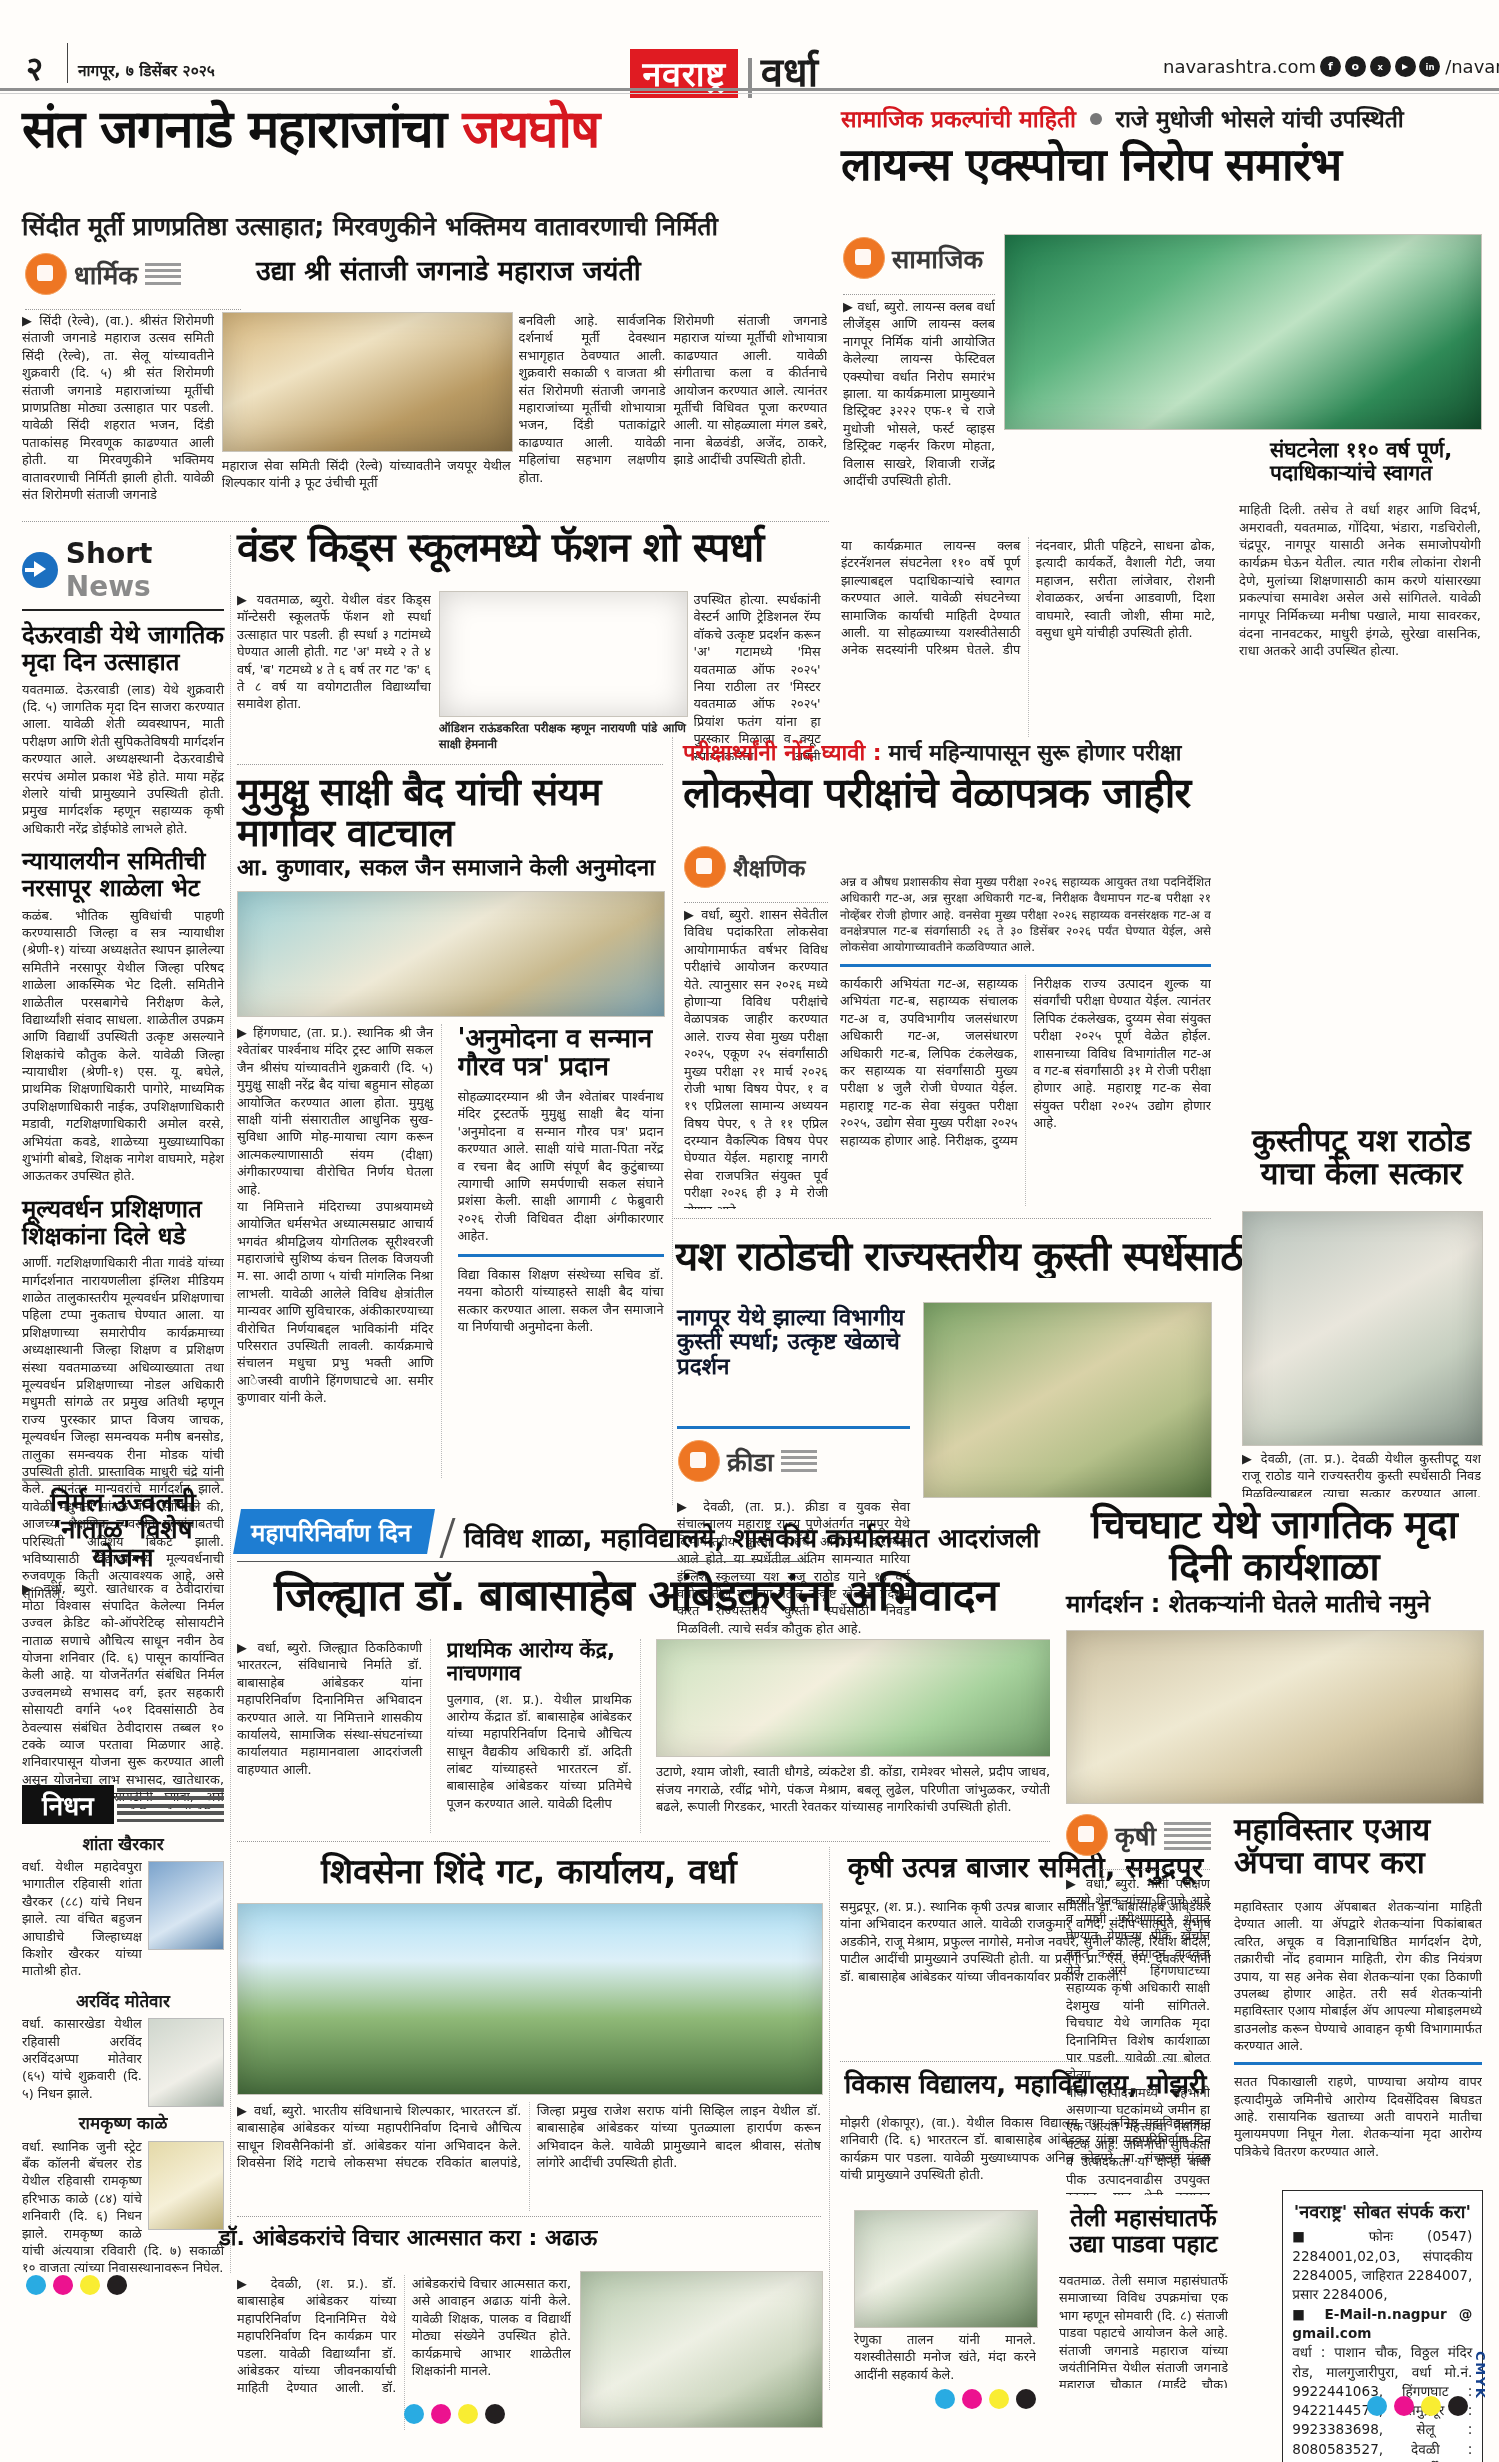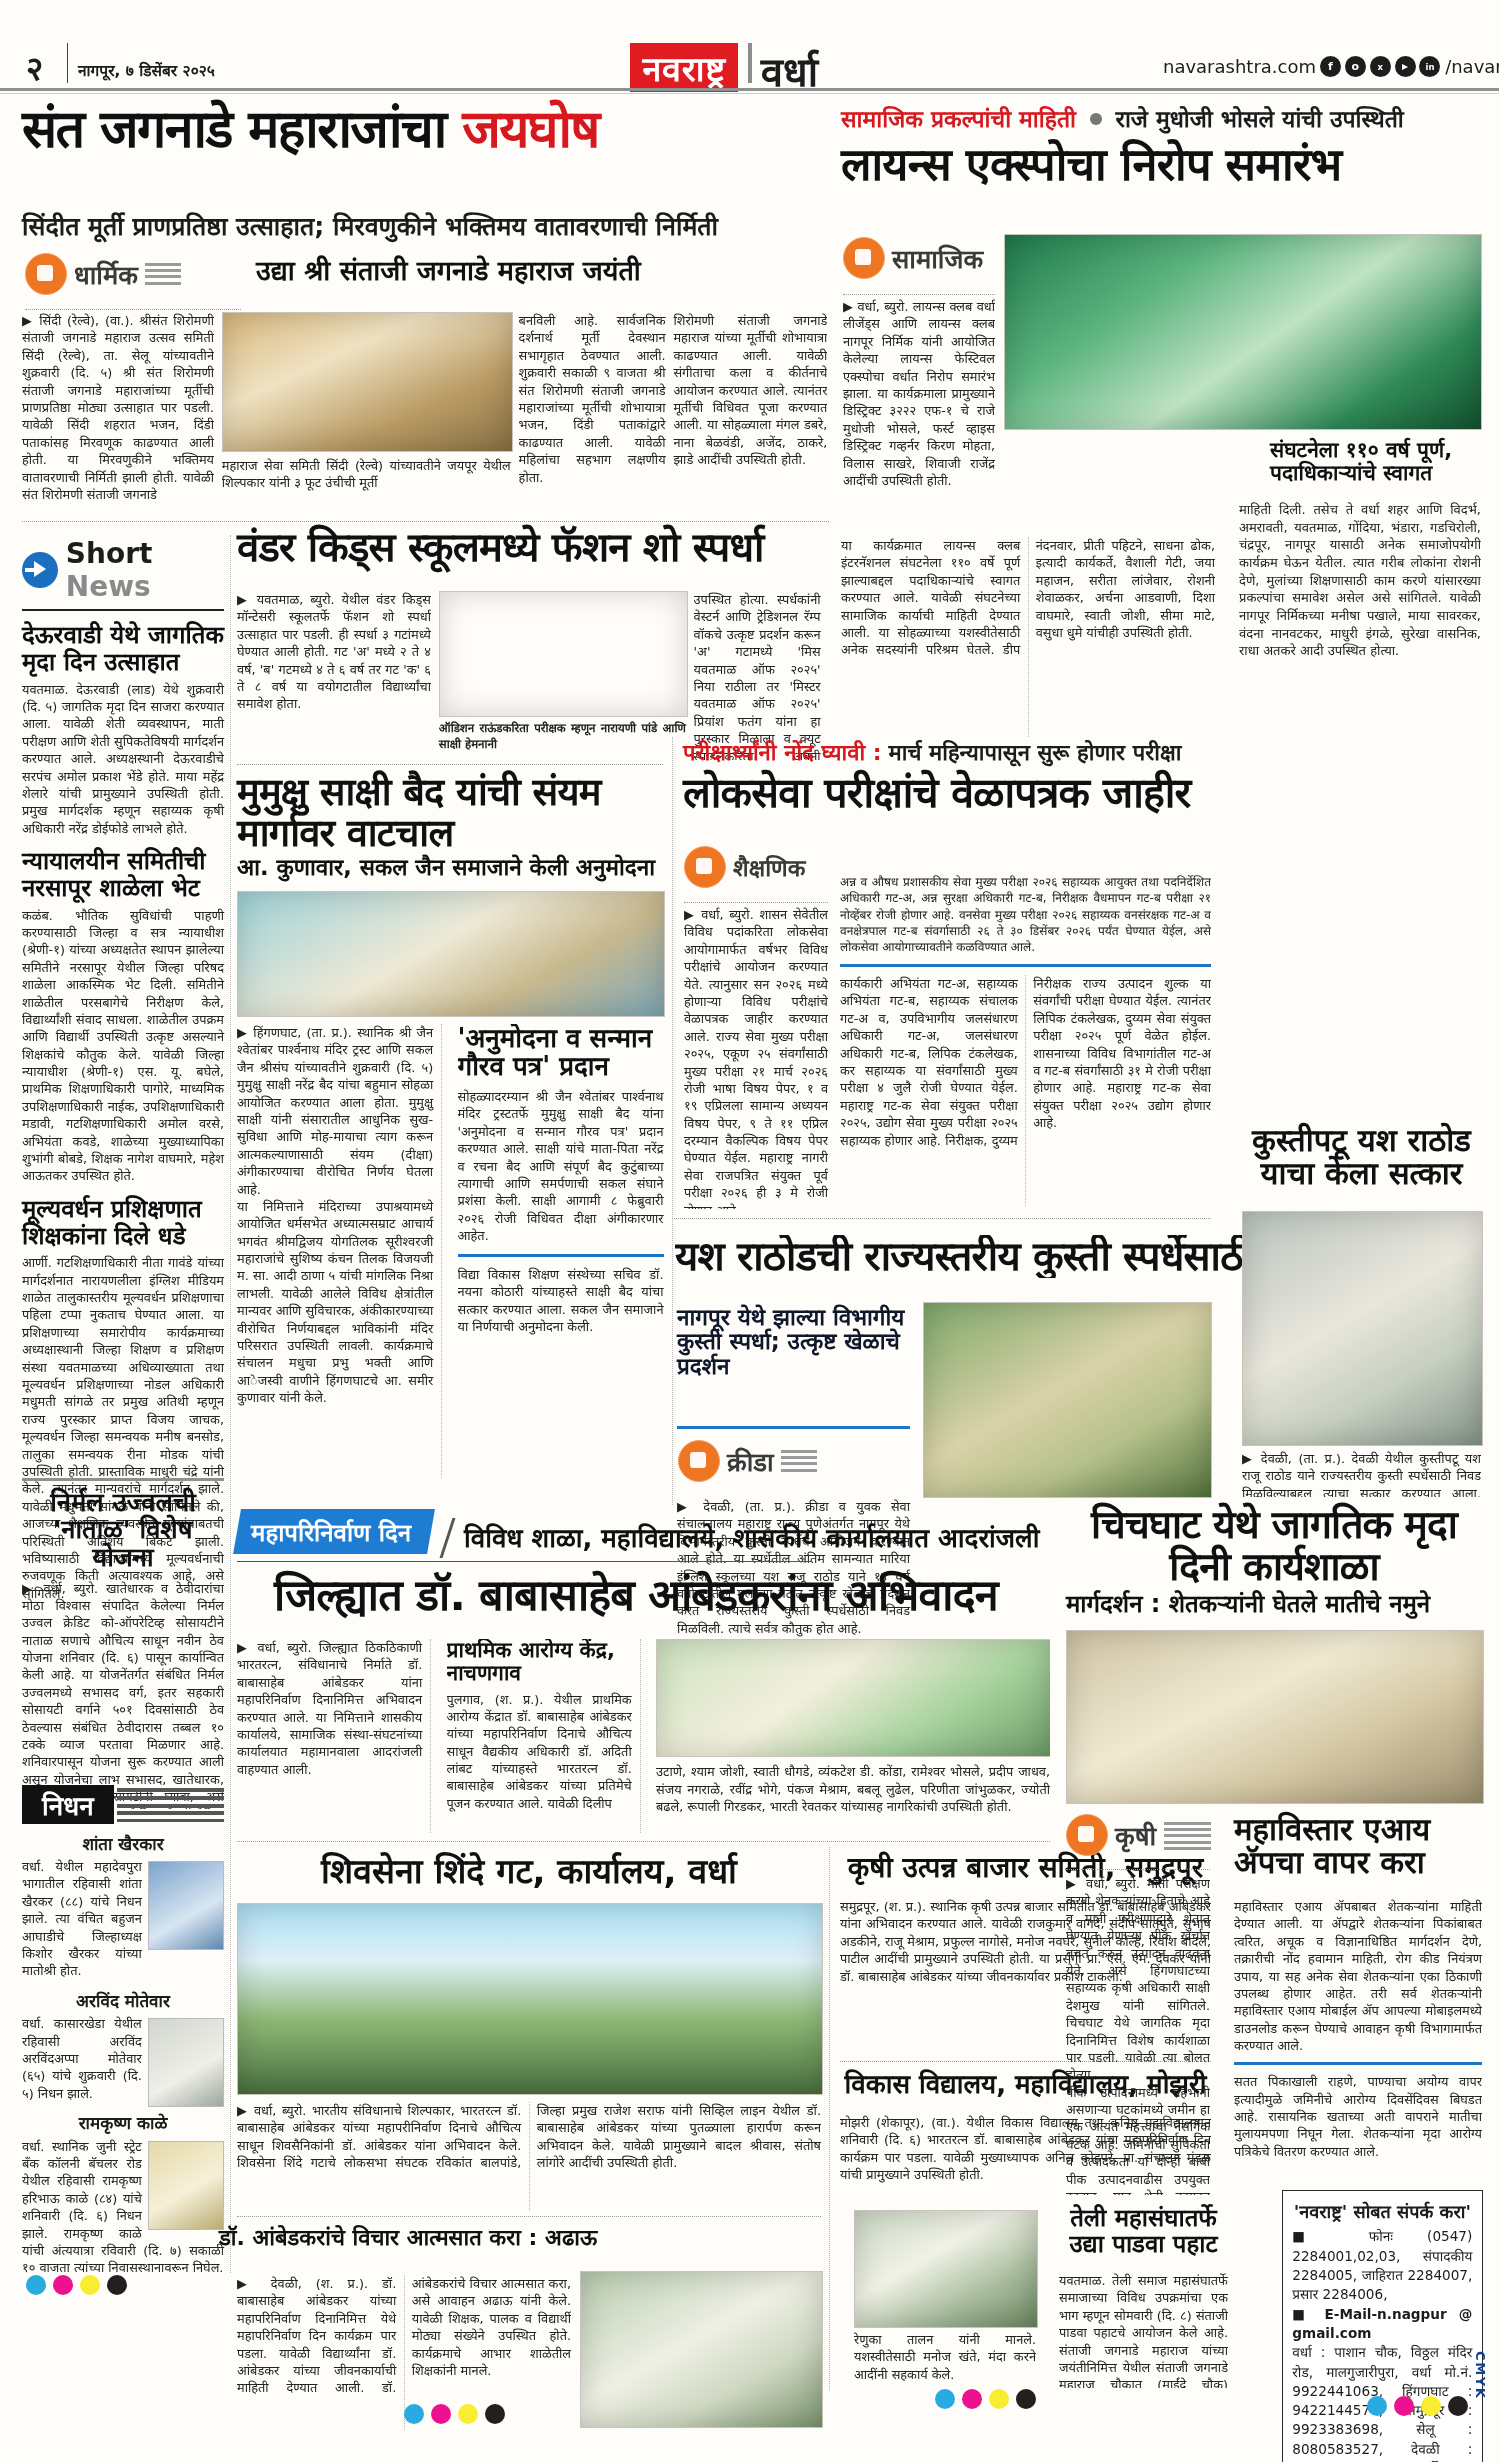--- a/index.html
+++ b/index.html
@@ -45,21 +45,21 @@
 </style>
 </head>
 <body>
 
 <div class="page">
 
   <div class="abs" style="left:26px;top:45px;font-size:33px;font-weight:bold;font-family:'DejaVu Serif',serif;">२</div>
   <div class="abs" style="left:67px;top:43px;height:40px;border-left:1.6px solid #444;"></div>
   <div class="abs btb" style="left:78px;top:59px;font-size:15.5px;">नागपूर, ७ डिसेंबर २०२५</div>
 
-  <div class="abs" style="left:630px;top:43px;display:flex;align-items:flex-start;gap:9.3px;">
+  <div class="abs" style="left:630px;top:43px;display:flex;align-items:flex-end;gap:9.3px;">
     <span class="mast">नवराष्ट्र</span>
     <span style="width:3.9px;height:40px;background:#8d8d8d;display:inline-block;"></span>
     <span style="font-size:40px;font-weight:bold;">वर्धा</span>
   </div>
 
   <div class="abs" style="left:1163px;top:56px;font-size:18px;display:flex;align-items:center;">
     <span>navarashtra.com</span>
     <span class="soc">f</span>
     <span class="soc">o</span>
     <span class="soc" style="font-size:8.5px;">x</span>

